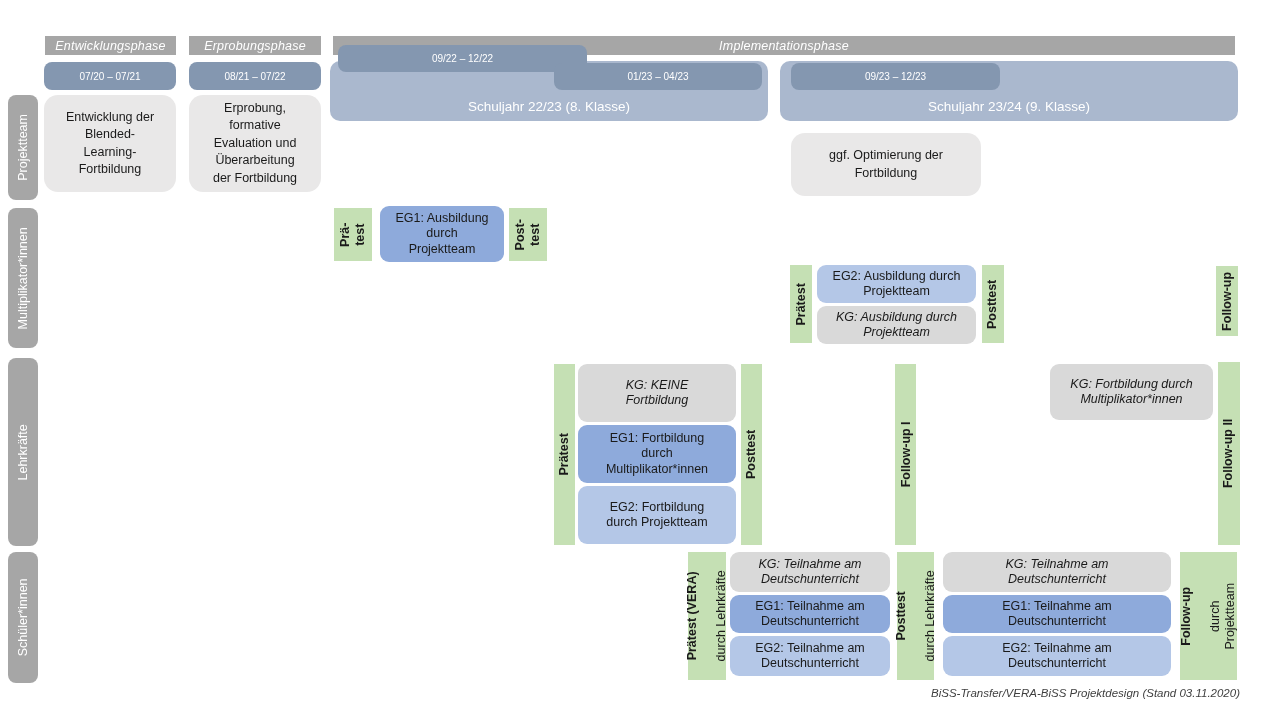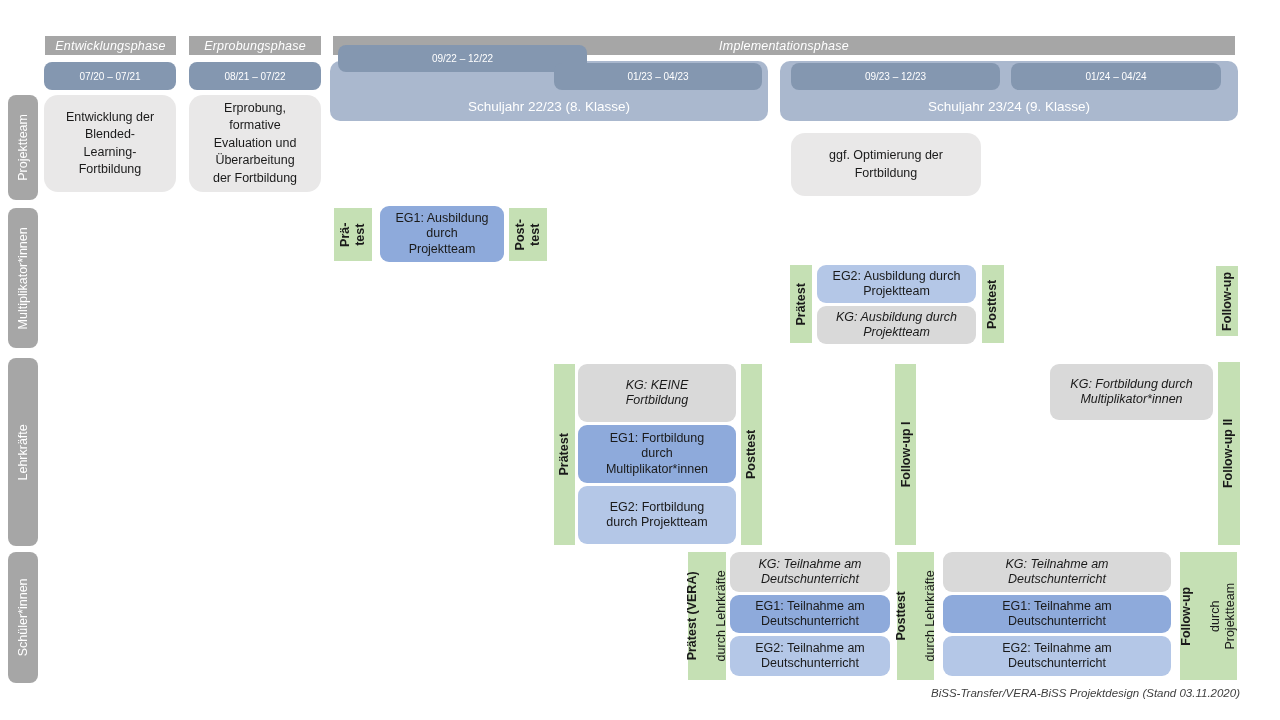--- a/index.html
+++ b/index.html
@@ -51,21 +51,20 @@
   </div>
   <div class="abs band" style="left:780px;top:61px;width:458px;height:60px">
     <div class="band-label">Schuljahr 23/24 (9. Klasse)</div>
   </div>
 
   <div class="abs period" style="left:44px;top:62px;width:132px;height:28px">07/20 – 07/21</div>
   <div class="abs period" style="left:189px;top:62px;width:132px;height:28px">08/21 – 07/22</div>
   <div class="abs period" style="left:338px;top:45px;width:249px;height:27px">09/22 – 12/22</div>
   <div class="abs period" style="left:554px;top:63px;width:208px;height:27px">01/23 – 04/23</div>
   <div class="abs period" style="left:791px;top:63px;width:209px;height:27px">09/23 – 12/23</div>
-  <div class="abs period" style="left:1011px;top:63px;width:210px;height:27px">01/24 – 04/24</div>
 
   <div class="abs rowlab" style="left:8px;top:95px;width:30px;height:105px">
     <span class="vtext">Projektteam</span>
   </div>
   <div class="abs rowlab" style="left:8px;top:208px;width:30px;height:140px">
     <span class="vtext">Multiplikator*innen</span>
   </div>
   <div class="abs rowlab" style="left:8px;top:358px;width:30px;height:188px">
     <span class="vtext">Lehrkräfte</span>
   </div>

